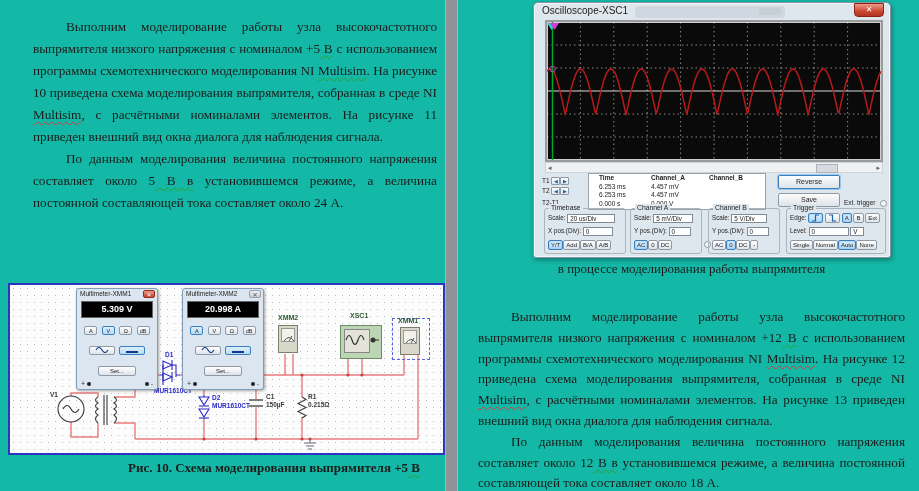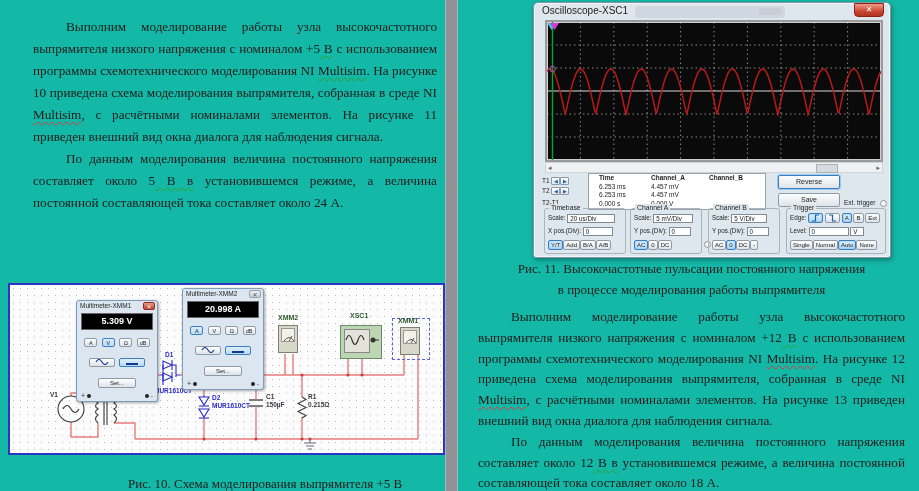--- a/index.html
+++ b/index.html
@@ -12,21 +12,21 @@
   #page-divider{position:absolute;left:445px;top:0;width:13px;height:491px;
       background:#8f9296;border-left:1px solid #aeb1b5;border-right:1px solid #aeb1b5;box-sizing:border-box;}
   #page-right{left:458px;width:461px;}
   .textcol{position:absolute;text-align:justify;font-size:13.2px;line-height:22px;}
   .textcol p{margin:0;text-indent:33px;}
   #left-text{left:33px;top:16px;width:404px;}
   #right-text{left:20px;top:307px;width:427px;line-height:20.8px;}
   .sq-green{text-decoration:underline wavy #2e9e2e;text-decoration-thickness:1px;text-underline-offset:2px;}
   .sq-red{text-decoration:underline wavy #d43a3a;text-decoration-thickness:1px;text-underline-offset:2px;}
   .caption{font-size:13px;white-space:nowrap;}
-  #cap10{left:128px;top:476px;}
+  #cap10{left:128px;top:460px;font-weight:bold;}
   #cap11{left:20px;top:258px;width:427px;text-align:center;line-height:21px;font-size:13px;}
   
   #fig10{left:8px;top:283px;width:437px;height:172px;border:2px solid #2a35c0;box-sizing:border-box;
      background-color:#fcfcfd;
      background-image:radial-gradient(circle,#b6bcca 0.6px,transparent 0.9px);
      background-size:7px 7px;}
   #fig10 .banner{position:absolute;left:0;right:0;bottom:4px;text-align:center;
      font-family:"Liberation Sans",sans-serif;font-weight:bold;font-size:10.5px;color:#3a3a3a;}
   
   .xmm-win{position:absolute;width:80px;background:#dce6f0;border:1px solid #7f9db9;border-radius:3px;
@@ -240,21 +240,21 @@
     <div class="inst-label" style="left:388px;top:32px;">XMM1</div>
     <div class="xmm-icon" style="left:390px;top:42px;">
       <div class="face">
         <svg width="14" height="10" viewBox="0 0 14 10">
             <path d="M2,8 Q7,1 12,8" stroke="#555" fill="none" stroke-width="1"></path>
             <line x1="7" y1="8" x2="10" y2="3" stroke="#555" stroke-width="1"></line>
           </svg>
       </div>
     </div>
 
-    <div class="xmm-win" style="left:66px;top:15px;">
+    <div class="xmm-win" style="left:66px;top:3px;">
       <div class="xmm-title">
         <span>Multimeter-XMM1</span>
         <span class="xmm-close red">✕</span>
       </div>
       <div class="xmm-display">5.309 V</div>
       <div class="xmm-row">
         <span class="mbtn">A</span>
         <span class="mbtn active">V</span>
         <span class="mbtn">Ω</span>
         <span class="mbtn">dB</span>
@@ -449,21 +449,20 @@
         <span class="fld" style="width:40px;">0</span>
         <span class="fld" style="width:14px;">V</span>
       </div>
       <div class="grow" style="top:31px;">
         <span class="sbtn">Single</span><span class="sbtn">Normal</span><span class="sbtn active">Auto</span><span class="sbtn">None</span>
       </div>
     </div>
   </div>
 
   <div class="abs" id="cap11">
-    <div>Рис. 11. Высокочастотные пульсации постоянного напряжения</div>
     <div>в процессе моделирования работы выпрямителя</div>
   </div>
 
   <div class="textcol" id="right-text">
     <p><span>Выполним моделирование работы узла высокочастотного выпрямителя низкого напряжения с номиналом +12</span><span class="sq-green"> В</span><span> с использованием программы схемотехнического моделирования NI </span><span class="sq-red">Multisim</span><span>. На рисунке 12 приведена схема моделирования выпрямителя, собранная в среде NI </span><span class="sq-red">Multisim</span><span>, с расчётными номиналами элементов. На рисунке 13 приведен внешний вид окна диалога для наблюдения сигнала.</span></p>
     <p><span>По данным моделирования величина постоянного напряжения составляет около 12</span><span class="sq-green"> В в</span><span> установившемся режиме, а величина постоянной составляющей тока составляет около 18 А.</span></p>
   </div>
 </div>
 
 </body></html>

